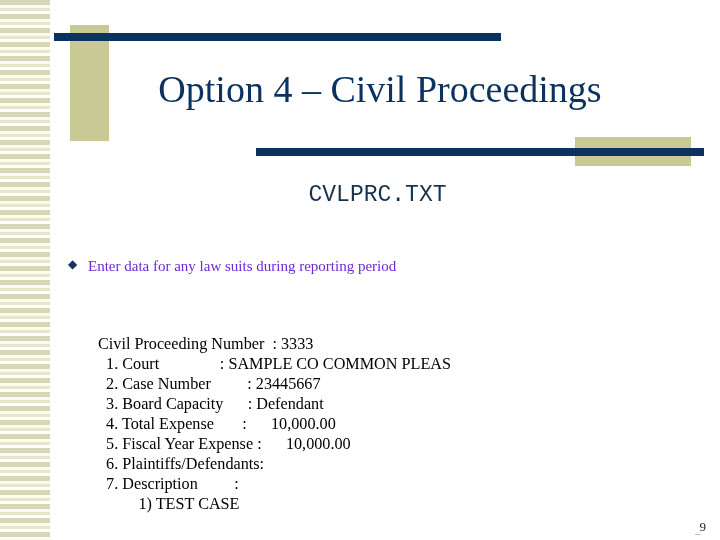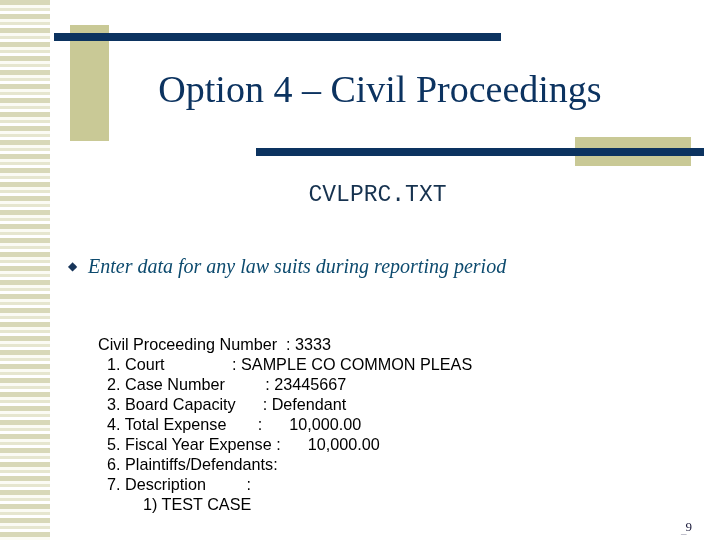--- a/index.html
+++ b/index.html
@@ -112,46 +112,45 @@
   #bullet-glyph {
     font-size: 12px;
     line-height: 1;
     color: #17355a;
     width: 20px;
     flex: 0 0 20px;
     position: relative;
     top: -3px;
   }
   #bullet-text {
-    font-size: 20px;
+    font-size: 15px;
     line-height: 24px;
     font-family: "Liberation Serif", "DejaVu Serif", serif;
-    color: #0c4a6e;
+    color: #6d28d9;
     white-space: nowrap;
-    font-style: italic;
   }
 
   
   #term {
     position: absolute;
     left: 98px;
     top: 334px;
-    font-family: Liberation Sans, sans-serif;
+    font-family: Liberation Serif, serif;
     font-size: 16.2px;
     line-height: 20px;
     color: #000000;
     white-space: pre;
     letter-spacing: 0px;
   }
   #term .line { display: block; height: 20px; }
 
   
   #pagenum {
     position: absolute;
-    right: 28px;
+    right: 14px;
     bottom: 5px;
     color: #1a1a3a;
     font-size: 13px;
     font-family: "Liberation Serif", "DejaVu Serif", serif;
     margin-top: 16px;
   }
   #pagenum .tick {
     display: inline-block;
     color: #8a8aa0;
     font-size: 11px;

